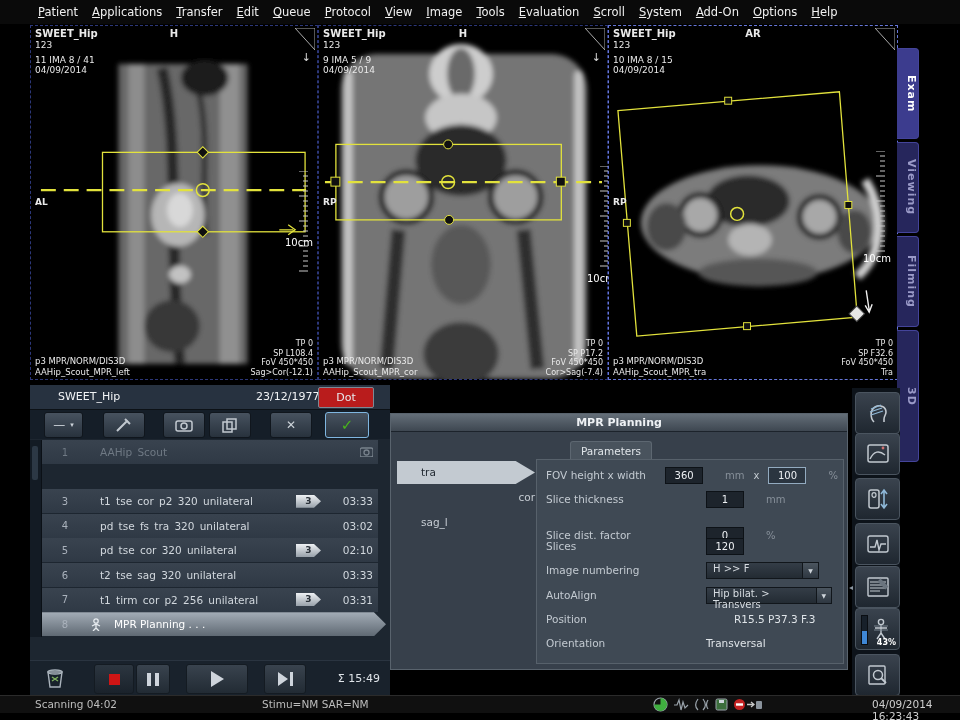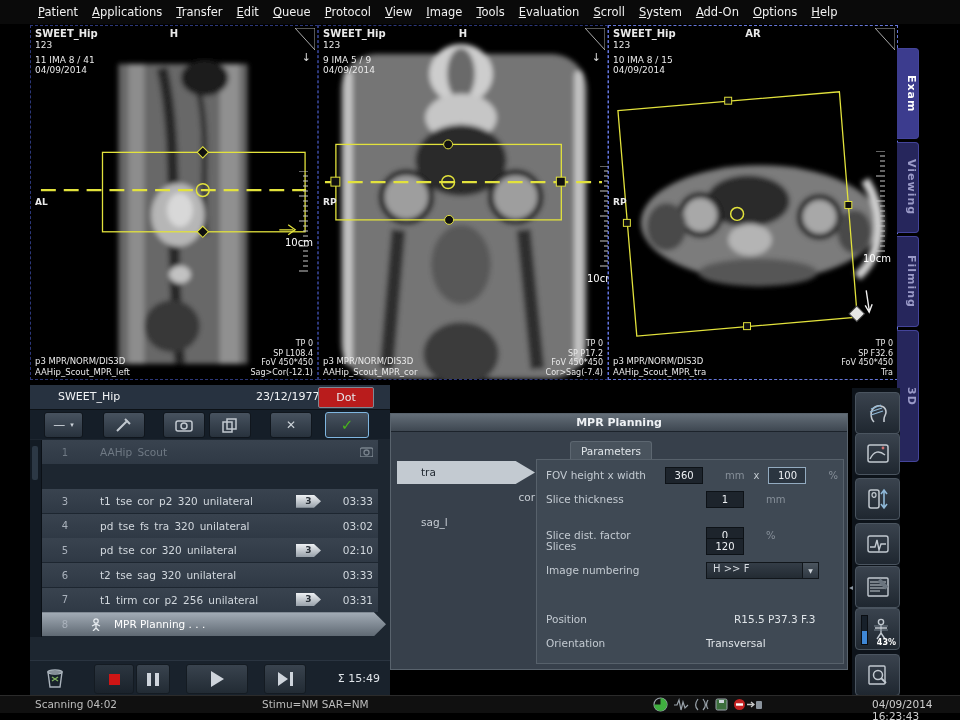--- a/index.html
+++ b/index.html
@@ -453,20 +453,27 @@
         <span class="f-label">Slices</span>
         <input class="f-input" readonly="" value="120" style="">
       </div>
       <div class="f-row" style="top:101px;">
         <span class="f-label">Image numbering</span>
         <div class="f-select" style="width:113px;">
           <span>H &gt;&gt; F</span>
           <span class="dd">▼</span>
         </div>
       </div>
+      <div class="f-row" style="top:126px;">
+        <span class="f-label">AutoAlign</span>
+        <div class="f-select" style="width:126px;">
+          <span>Hip bilat. &gt; Transvers</span>
+          <span class="dd">▼</span>
+        </div>
+      </div>
       <div class="f-row" style="top:150px;gap:28px;">
         <span class="f-label">Position</span>
         <span class="f-text">R15.5 P37.3 F.3</span>
       </div>
       <div class="f-row" style="top:174px;">
         <span class="f-label">Orientation</span>
         <span class="f-text">Transversal</span>
       </div>
     </div>
   </div>

